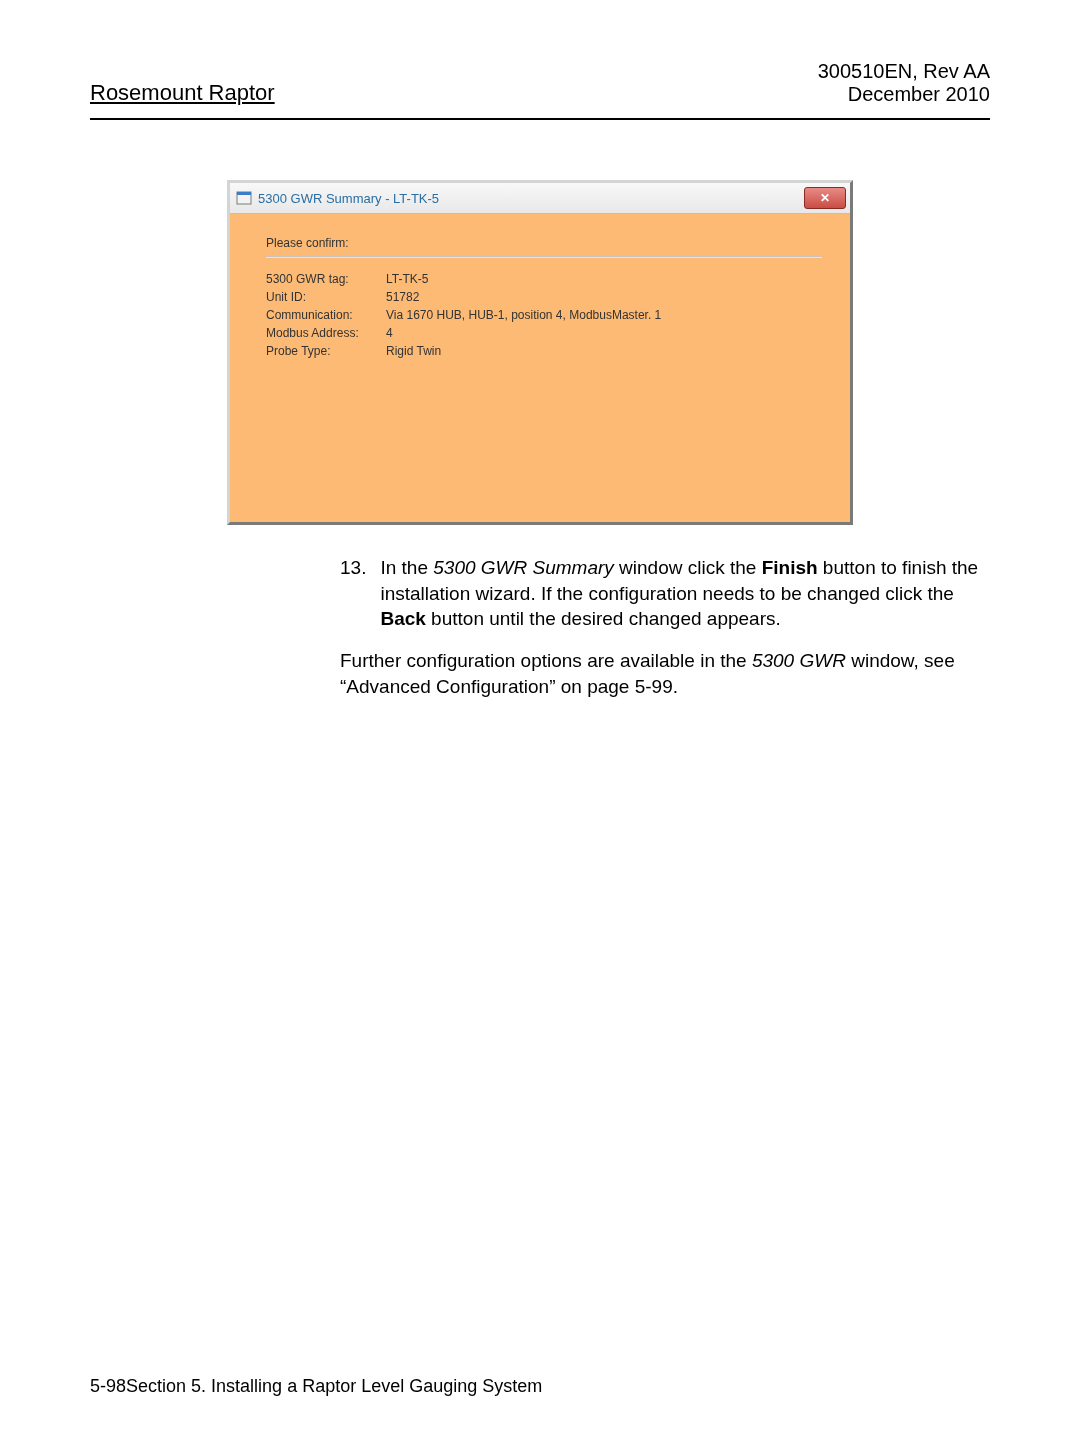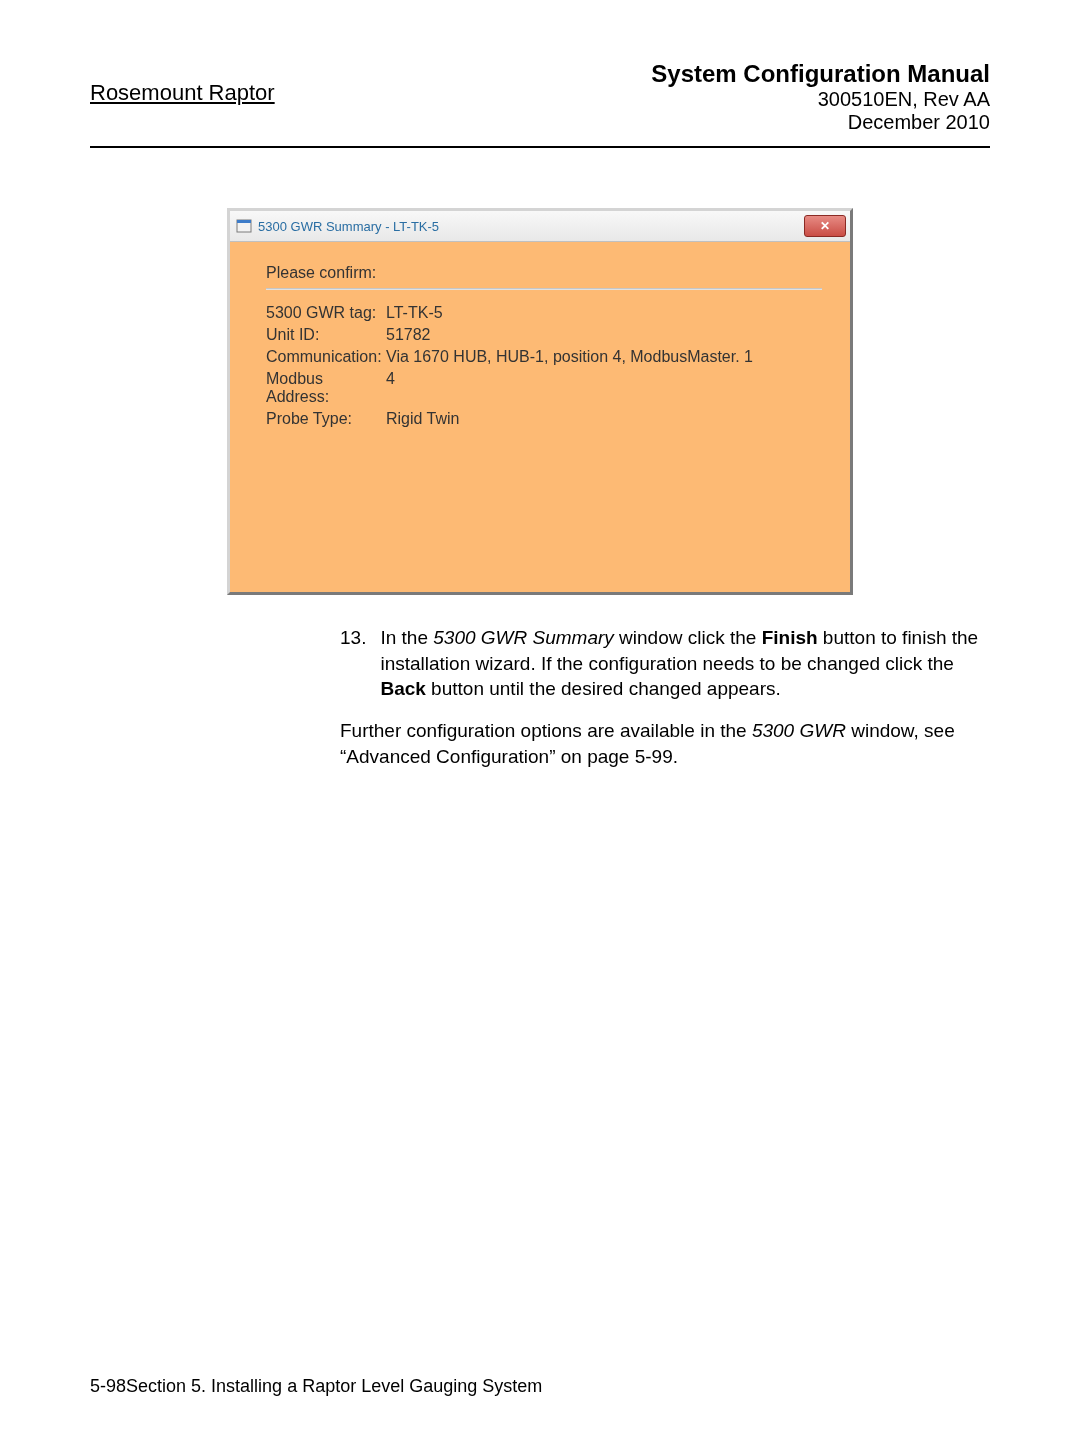--- a/index.html
+++ b/index.html
@@ -91,21 +91,21 @@
     align-items: center;
     justify-content: center;
     color: #fff;
     font-weight: bold;
     font-size: 12px;
     line-height: 1;
   }
   .dialog-body {
     padding: 22px 28px 20px 36px;
     font-family: "Segoe UI", Arial, sans-serif;
-    font-size: 16px;
+    font-size: 12px;
     color: #333;
   }
   .confirm-label {
     margin-bottom: 6px;
   }
   .confirm-rule {
     height: 2px;
     background: linear-gradient(#b8b8b8, #f0f0f0);
     margin-bottom: 14px;
   }
@@ -167,21 +167,20 @@
     font-size: 18px;
   }
 </style>
 </head>
 <body>
 
 <div class="page">
   <div class="header-top">
     <div class="header-left">Rosemount Raptor</div>
     <div class="header-right">
-      <div class="title">System Configuration Manual</div>
       <div class="rev">300510EN, Rev AA</div>
       <div class="date">December 2010</div>
     </div>
   </div>
   <hr class="rule">
 
   <div class="dialog-wrap">
     <div class="titlebar">
       <div class="tleft">
         <span class="icon">

